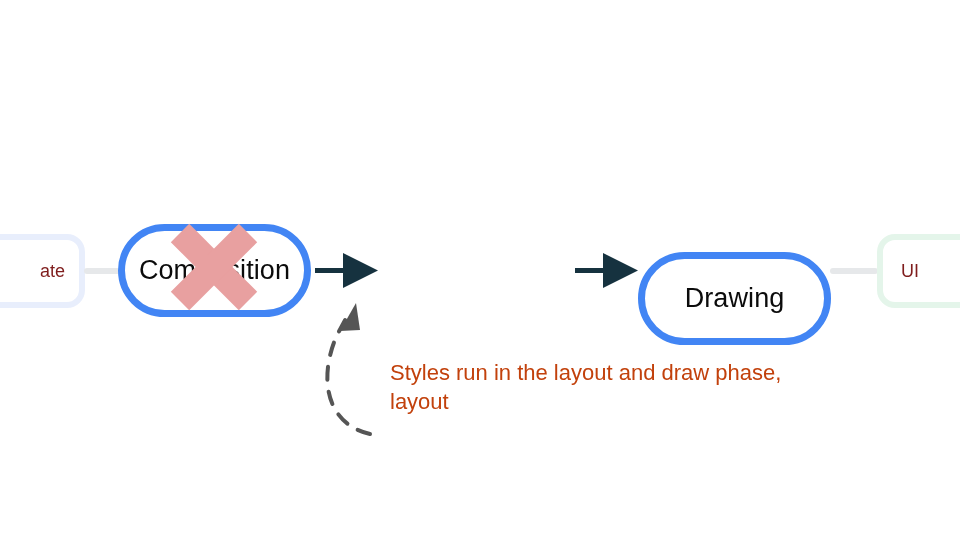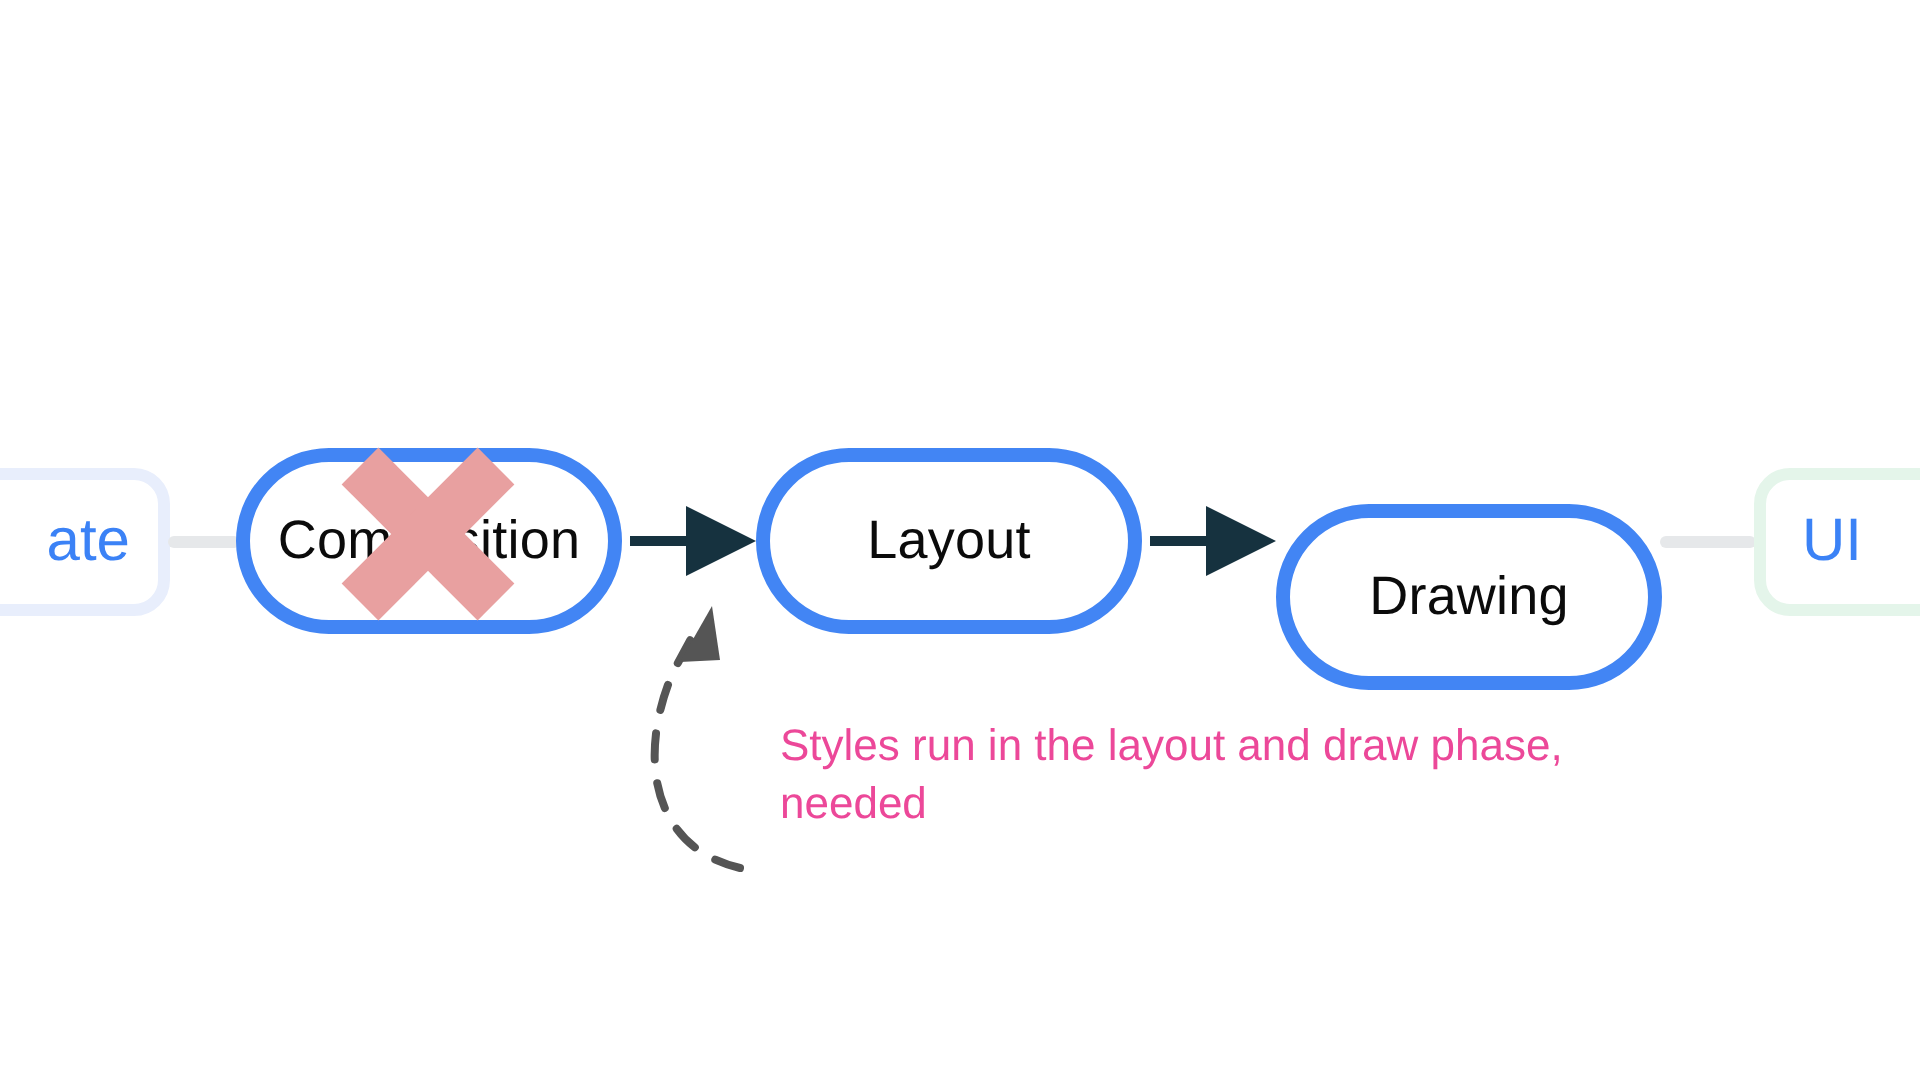--- a/index.html
+++ b/index.html
@@ -54,22 +54,22 @@
     justify-content: flex-end;
     padding-right: 14px;
   }
   #faded-ui {
     left: 877px; top: 234px; width: 163px; height: 74px;
     border: 6px solid #e4f5ea;
     justify-content: flex-start;
     padding-left: 18px;
   }
   .faded-label {
-    font-size: 30px;
-    color: #3b82f6;
+    font-size: 18px;
+    color: #7f1d1d;
     white-space: nowrap;
   }
 
   
   .faded-connector {
     position: absolute;
     height: 6px;
     background: #e6e8ea;
     border-radius: 3px;
     top: 268px;
@@ -87,41 +87,38 @@
   }
 
   
   #annotation {
     position: absolute;
     left: 390px;
     top: 358px;
     width: 470px;
     font-size: 22px;
     line-height: 29px;
-    color: #ec4899;
+    color: #c2410c;
   }
 </style>
 </head>
 <body>
 
 <div id="canvas">
 
   <div class="faded-box" id="faded-state">
     <span class="faded-label">ate</span>
   </div>
 
   <div class="faded-connector" id="connector-left"></div>
 
   <div class="pill" id="pill-composition">
     <span class="pill-label">Composition</span>
   </div>
 
-  <div class="pill" id="pill-layout">
-    <span class="pill-label">Layout</span>
-  </div>
 
   <div class="pill" id="pill-drawing">
     <span class="pill-label">Drawing</span>
   </div>
 
   <div class="faded-connector" id="connector-right"></div>
 
   <div class="faded-box" id="faded-ui">
     <span class="faded-label">UI</span>
   </div>
@@ -143,16 +140,16 @@
     </g>
 
     <g>
       <path d="M 370 434 C 326 424 318 378 337 335 L 349 313" fill="none" stroke="#555555" stroke-width="4" stroke-linecap="round" stroke-dasharray="13 12"></path>
       <path d="M 356 303 L 340 331 L 360 330 Z" fill="#555555"></path>
     </g>
   </svg>
 
   <div id="annotation">
     <div>Styles run in the layout and draw phase,</div>
-    <div>needed</div>
+    <div>layout</div>
   </div>
 
 </div>
 
 </body></html>

